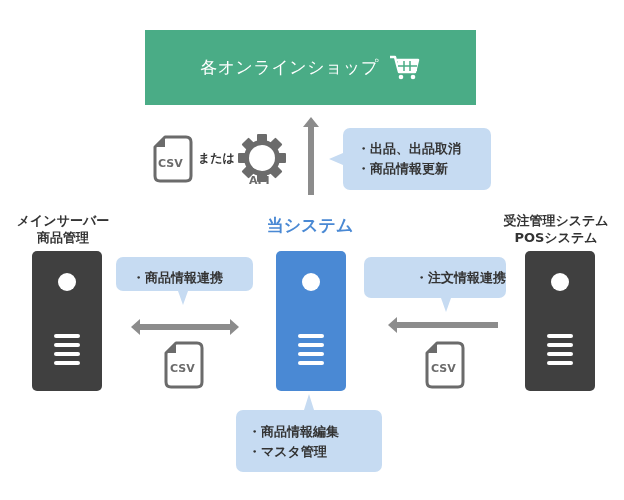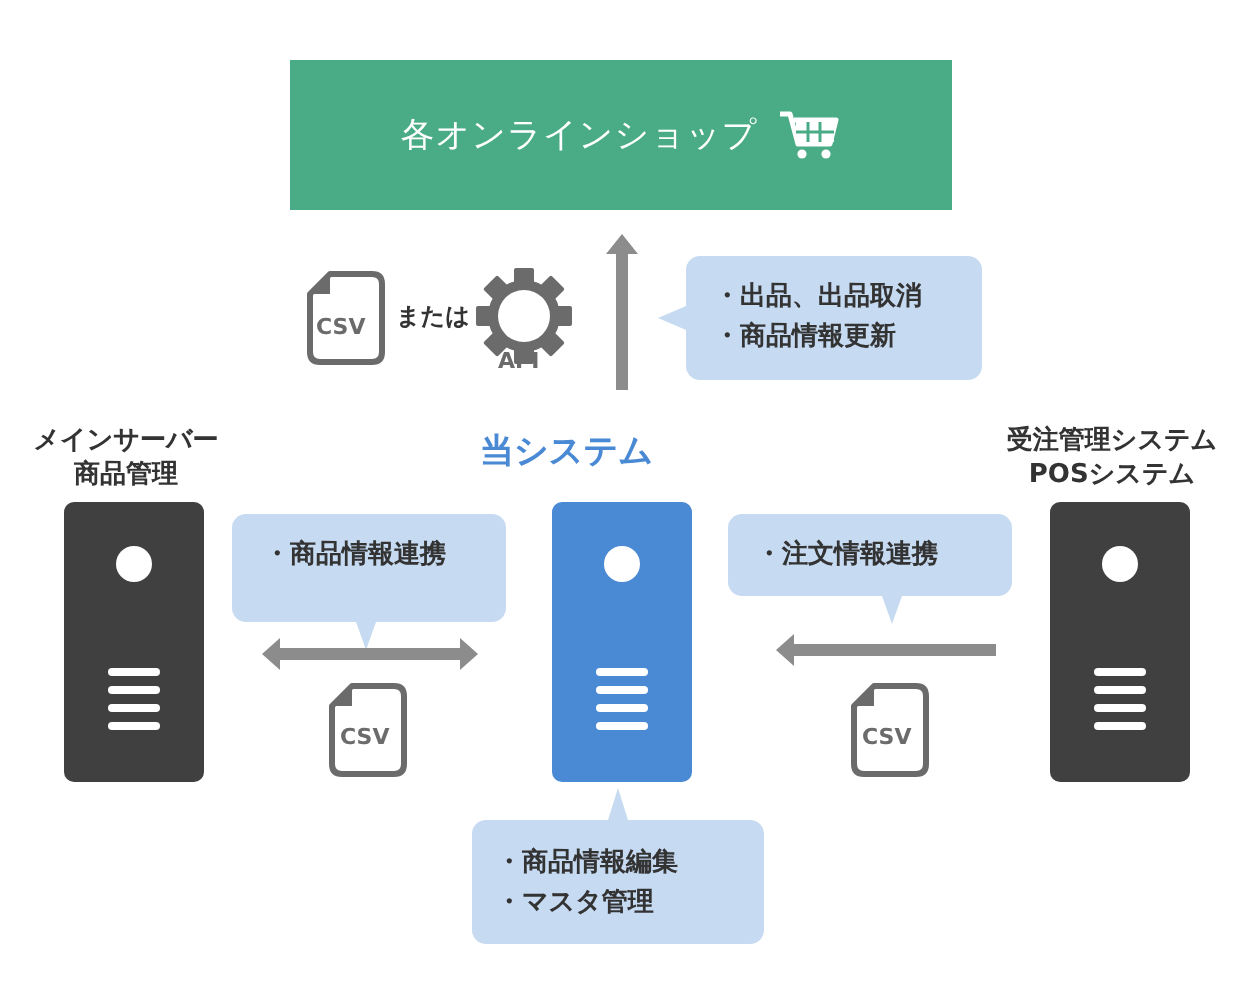--- a/index.html
+++ b/index.html
@@ -74,34 +74,34 @@
   <div>商品管理</div>
 </div>
 <div class="abs server dark" style="left:32px;top:251px;width:70px;height:140px;">
   <div class="led"></div>
   <div class="bar" style="top:83px;"></div>
   <div class="bar" style="top:92px;"></div>
   <div class="bar" style="top:101px;"></div>
   <div class="bar" style="top:110px;"></div>
 </div>
 
-<div class="abs bubble" style="left:116px;top:257px;width:137px;height:54px;">
+<div class="abs bubble" style="left:116px;top:257px;width:137px;height:34px;">
   <div style="position:absolute;left:62px;bottom:-14px;width:0;height:0;border-left:5px solid transparent;border-right:5px solid transparent;border-top:14px solid #c6dbf2;"></div>
   <div style="padding:11px 0 0 16px;">・商品情報連携</div>
 </div>
 <svg class="abs" style="left:131px;top:318px;" width="108" height="18">
   <polygon points="0,9 9,1 9,6 99,6 99,1 108,9 99,17 99,12 9,12 9,17" fill="#8c8c8c"></polygon>
 </svg>
 <svg class="abs csv" style="left:164px;top:341px;" viewBox="0 0 40 48">
   <path d="M12 2 H33 Q38 2 38 7 V41 Q38 46 33 46 H7 Q2 46 2 41 V12 Z" fill="#fff" stroke="#6b6b6b" stroke-width="3" stroke-linejoin="round"></path>
   <path d="M2 12 L12 2 V12 Z" fill="#6b6b6b"></path>
 </svg>
 <span class="abs" style="left:170px;top:362px;font-size:11px;font-weight:bold;color:#6b6b6b;">CSV</span>
 
-<div class="abs" style="left:240px;top:214px;width:140px;font-size:17px;font-weight:bold;color:#4a89d4;">当システム</div>
+<div class="abs" style="left:240px;top:214px;width:140px;text-align:center;font-size:17px;font-weight:bold;color:#4a89d4;">当システム</div>
 <div class="abs server blue" style="left:276px;top:251px;width:70px;height:140px;">
   <div class="led"></div>
   <div class="bar" style="top:83px;"></div>
   <div class="bar" style="top:92px;"></div>
   <div class="bar" style="top:101px;"></div>
   <div class="bar" style="top:110px;"></div>
 </div>
 <div class="abs bubble" style="left:236px;top:410px;width:146px;height:62px;">
   <div style="position:absolute;left:68px;top:-16px;width:0;height:0;border-left:5px solid transparent;border-right:5px solid transparent;border-bottom:16px solid #c6dbf2;"></div>
   <div style="padding:12px 0 0 12px;">
@@ -116,21 +116,21 @@
 </div>
 <div class="abs server dark" style="left:525px;top:251px;width:70px;height:140px;">
   <div class="led"></div>
   <div class="bar" style="top:83px;"></div>
   <div class="bar" style="top:92px;"></div>
   <div class="bar" style="top:101px;"></div>
   <div class="bar" style="top:110px;"></div>
 </div>
 <div class="abs bubble" style="left:364px;top:257px;width:142px;height:41px;">
   <div style="position:absolute;left:77px;bottom:-14px;width:0;height:0;border-left:5px solid transparent;border-right:5px solid transparent;border-top:14px solid #c6dbf2;"></div>
-  <div style="padding:11px 0 0 14px;">・注文情報連携</div>
+  <div style="padding:11px 0 0 14px;text-align:right;">・注文情報連携</div>
 </div>
 <svg class="abs" style="left:388px;top:316px;" width="110" height="18">
   <polygon points="0,9 9,1 9,6 110,6 110,12 9,12 9,17" fill="#8c8c8c"></polygon>
 </svg>
 <svg class="abs csv" style="left:425px;top:341px;" viewBox="0 0 40 48">
   <path d="M12 2 H33 Q38 2 38 7 V41 Q38 46 33 46 H7 Q2 46 2 41 V12 Z" fill="#fff" stroke="#6b6b6b" stroke-width="3" stroke-linejoin="round"></path>
   <path d="M2 12 L12 2 V12 Z" fill="#6b6b6b"></path>
 </svg>
 <span class="abs" style="left:431px;top:362px;font-size:11px;font-weight:bold;color:#6b6b6b;">CSV</span>
 

